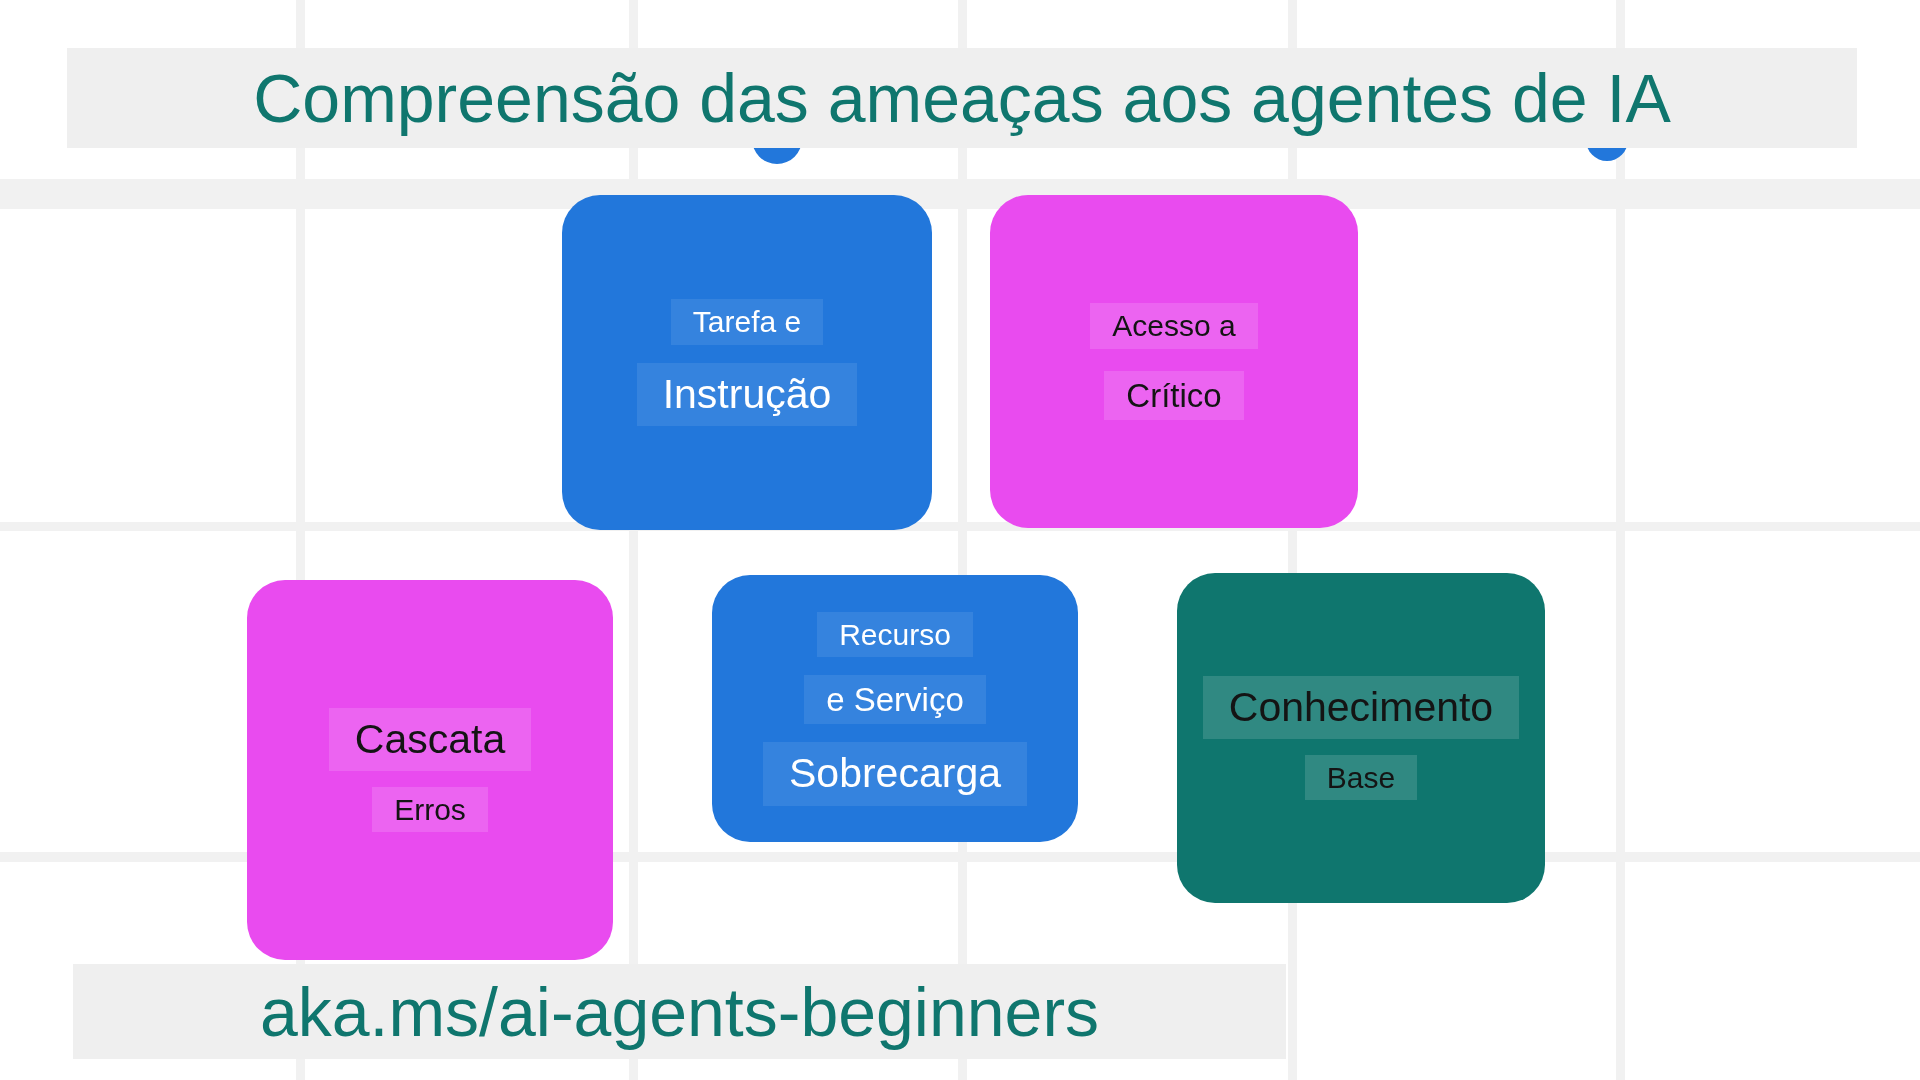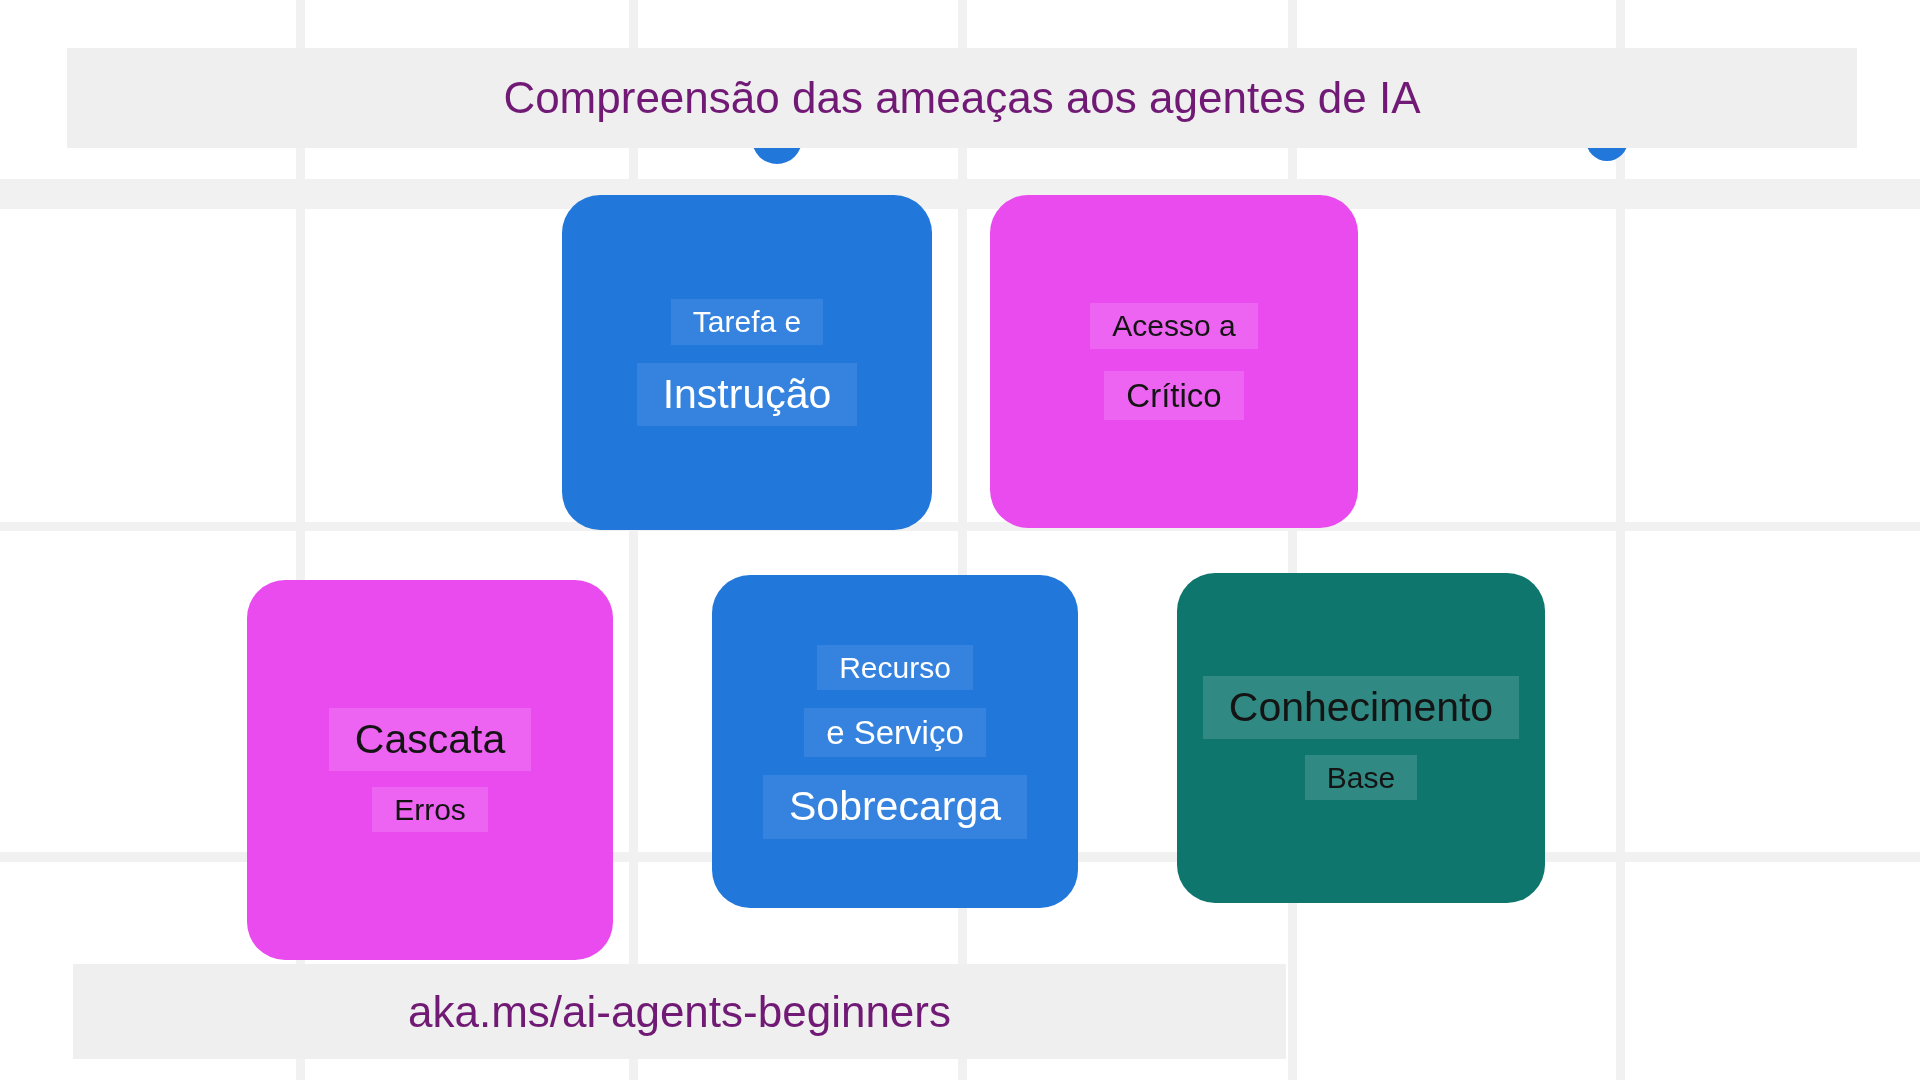--- a/index.html
+++ b/index.html
@@ -10,21 +10,21 @@
   
   .grid-line{position:absolute;background:var(--grid,#f1f1f1);z-index:0;}
   .grid-v{top:0;height:1080px;width:9px;}
   .grid-h{left:0;width:1920px;}
   
   .bar{
     position:absolute;background:var(--bar,#efefef);z-index:2;
     display:flex;align-items:center;justify-content:center;
   }
   .bar-text{
-    font-size:44px;line-height:1;color:#701a75;letter-spacing:0px;white-space:nowrap;
+    font-size:68px;line-height:1;color:#0f766e;letter-spacing:0px;white-space:nowrap;
   }
   
   .circle{position:absolute;border-radius:50%;z-index:1;}
   
   .card{
     position:absolute;z-index:3;border-radius:38px;
     display:flex;flex-direction:column;align-items:center;justify-content:center;
   }
   .line{
     display:block;text-align:center;white-space:nowrap;
@@ -65,21 +65,21 @@
   <div class="card" style="left: 990px; top: 195px; width: 368px; height: 333px; gap: 22px; background: rgb(233, 75, 239);" data-tone="magenta">
     <span class="line sz-sm">Acesso a</span>
     <span class="line sz-md">Crítico</span>
   </div>
 
   <div class="card" style="left: 247px; top: 580px; width: 366px; height: 380px; gap: 16px; background: rgb(233, 75, 239);" data-tone="magenta">
     <span class="line sz-lg">Cascata</span>
     <span class="line sz-sm">Erros</span>
   </div>
 
-  <div class="card" style="left: 712px; top: 575px; width: 366px; height: 333px; gap: 18px; background: rgb(34, 119, 219);" data-tone="blue">
+  <div class="card" style="left: 712px; top: 575px; width: 366px; height: 267px; gap: 18px; background: rgb(34, 119, 219);" data-tone="blue">
     <span class="line sz-sm">Recurso</span>
     <span class="line sz-md">e Serviço</span>
     <span class="line sz-lg">Sobrecarga</span>
   </div>
 
   <div class="card" style="left: 1177px; top: 573px; width: 368px; height: 330px; gap: 16px; background: #0f766e;" data-tone="magenta">
     <span class="line sz-lg">Conhecimento</span>
     <span class="line sz-sm">Base</span>
   </div>
 

